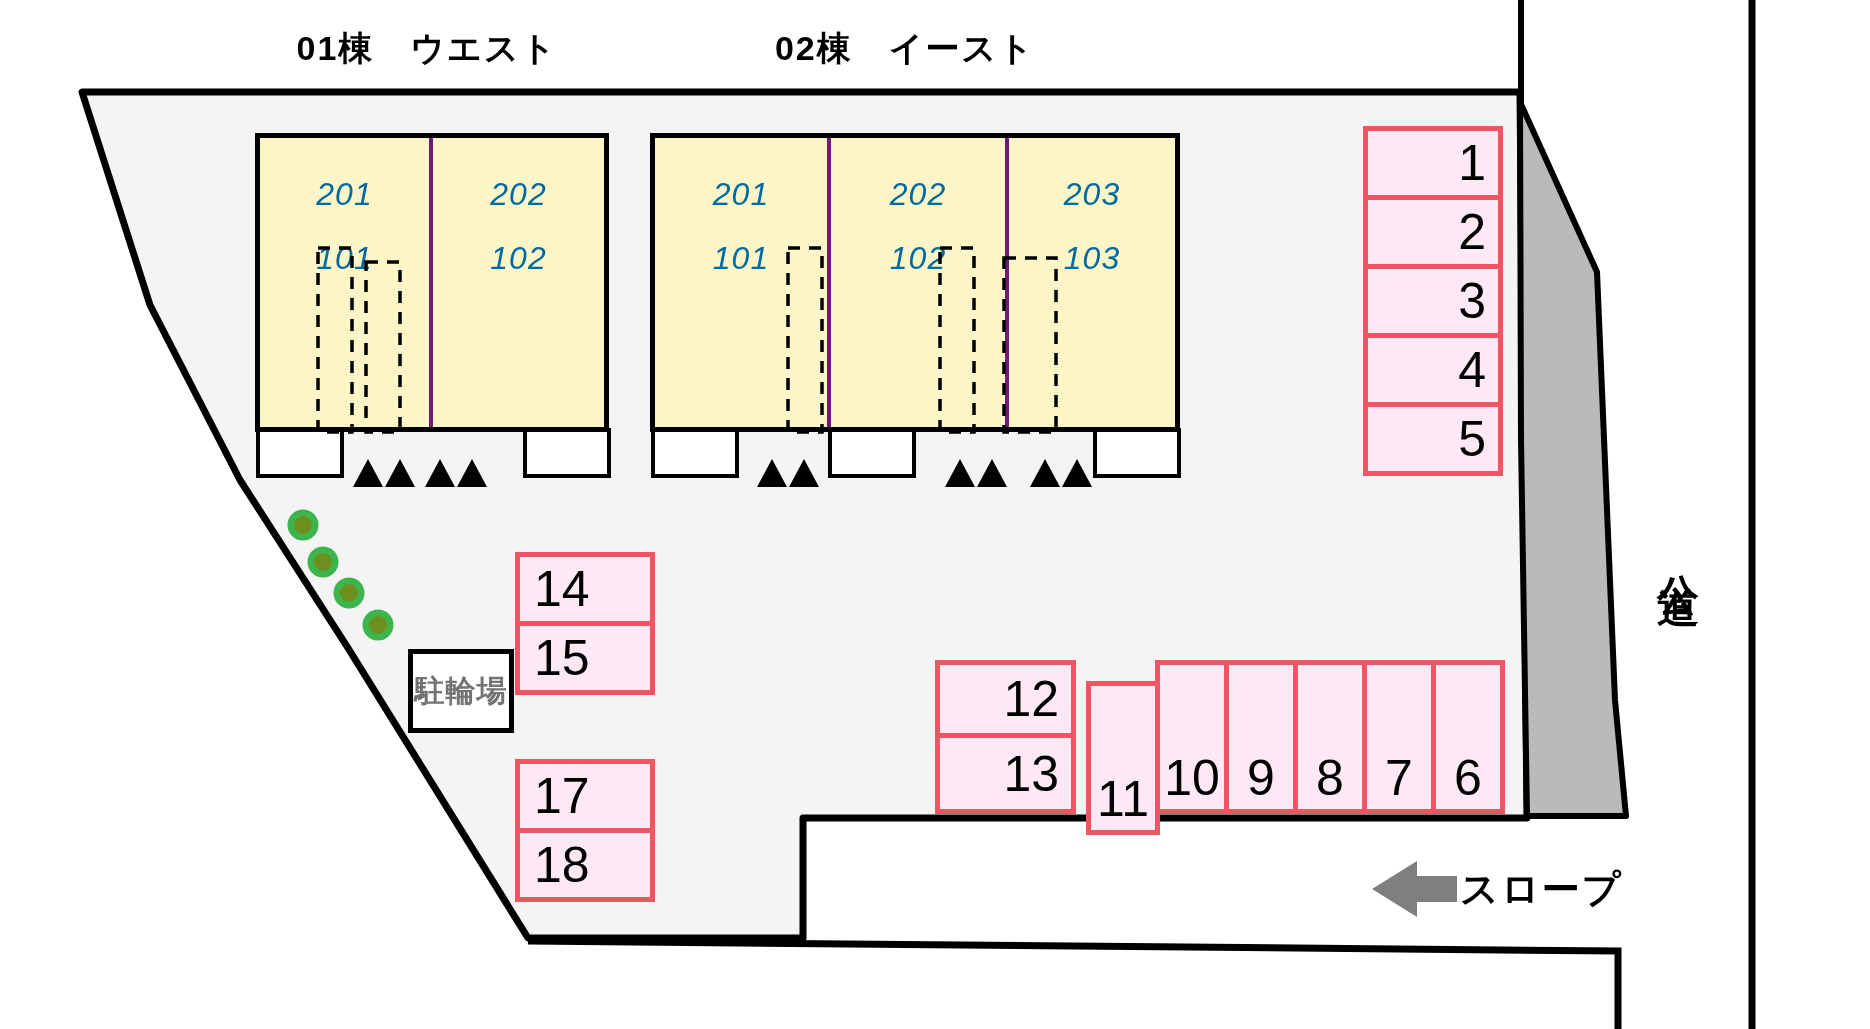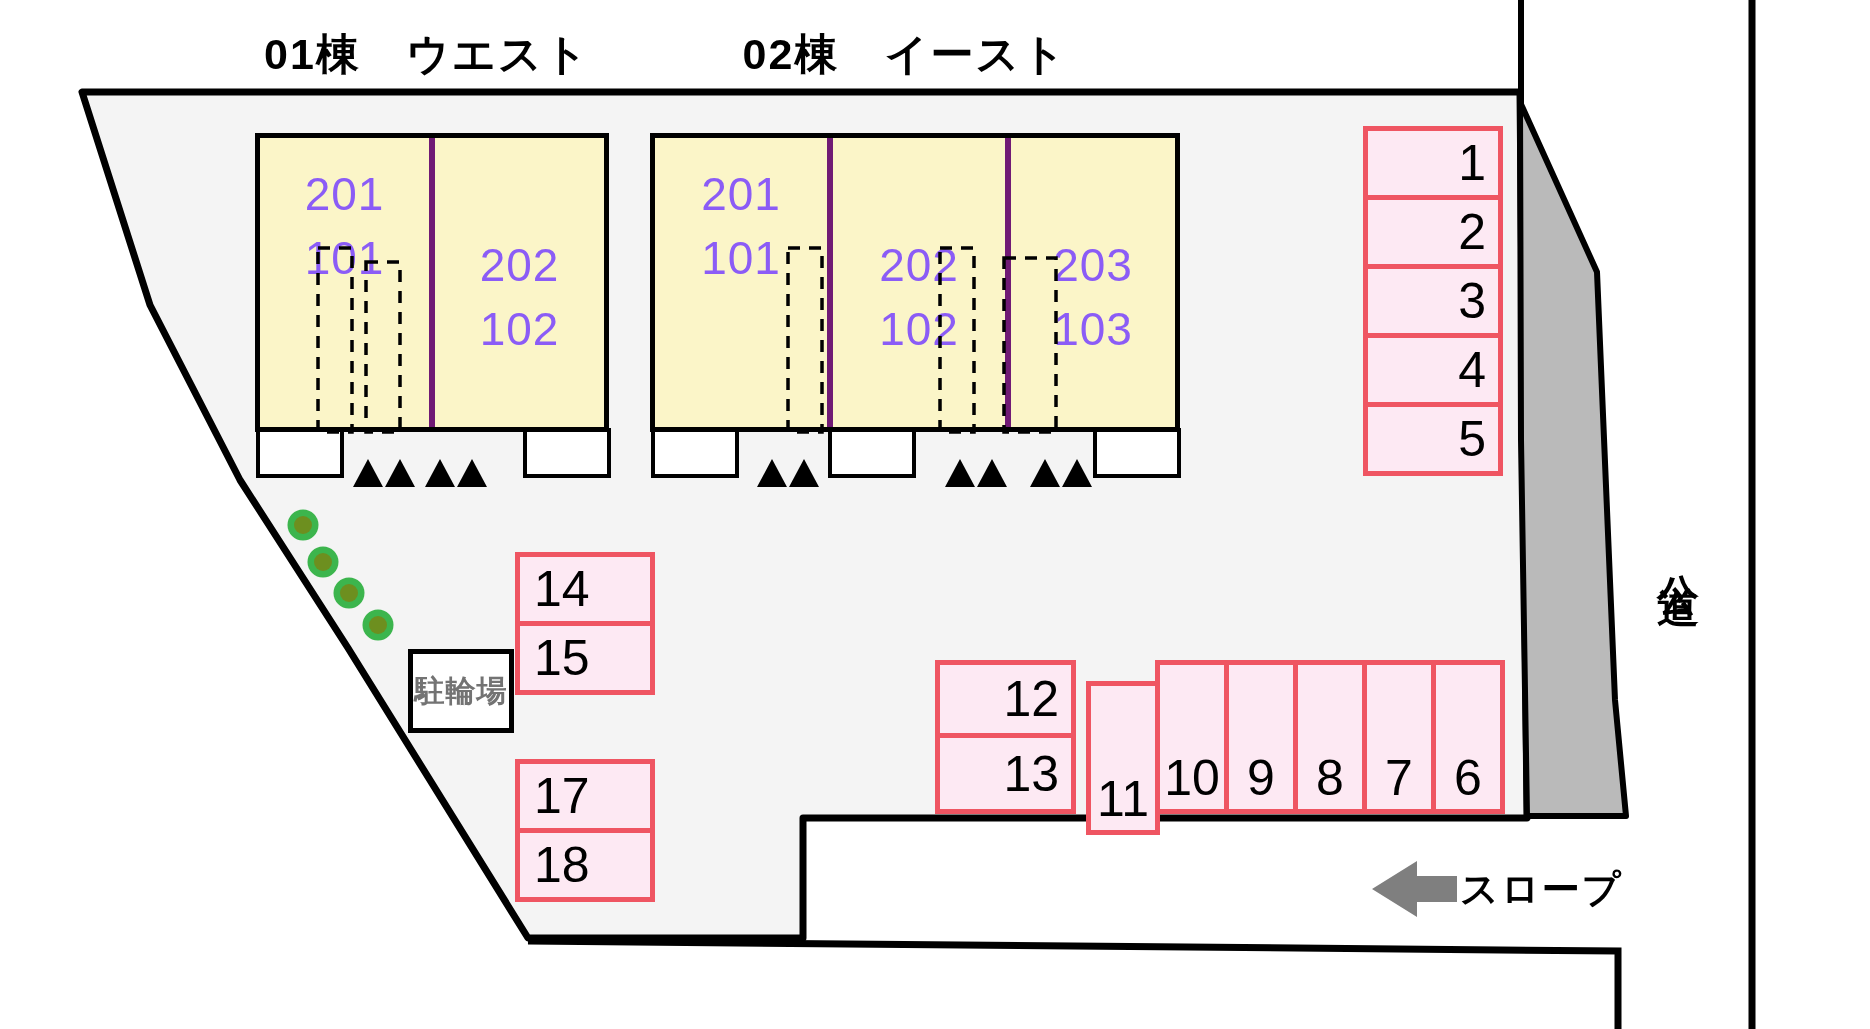--- a/index.html
+++ b/index.html
@@ -9,36 +9,36 @@
   }
   svg.layer { position:absolute; left:0; top:0; }
   #bg  { z-index:0; }
   #fg  { z-index:2; pointer-events:none; }
 
   .building {
     position:absolute; box-sizing:border-box; z-index:1;
     background:#fbf5c8; border:5px solid #000; display:flex;
   }
   .unit { display:flex; flex-direction:column; align-items:center; padding-top:28px; box-sizing:border-box; }
-  .unit + .unit { border-left:6px solid #701a75;justify-content:center; }
-  .unit .num { font-size:46px; line-height:56px; font-weight:500; letter-spacing:1px; color:#8b5cf6; }
+  .unit + .unit { border-left:4px solid #701a75; }
+  .unit .num { font-size:32px; line-height:56px; font-weight:500; letter-spacing:1px; color:#0369a1;font-style:italic; }
   .unit .num + .num { margin-top:8px; }
 
   .stall {
     position:absolute; box-sizing:border-box; z-index:3;
     background:#fde9f3; border:5px solid #ef5562;
     display:flex; align-items:center; font-size:50px; font-weight:500; color:#000;
   }
   .stall.r { justify-content:flex-end; padding-right:12px; }
   .stall.l { justify-content:flex-start; padding-left:14px; }
   .stall.b { align-items:flex-end; justify-content:center; padding-bottom:2px; }
 
   .title {
     position:absolute; z-index:3; text-align:center;
-    font-size:43px; font-weight:700; color:#000; letter-spacing:2px; white-space:nowrap;
+    font-size:34px; font-weight:700; color:#000; letter-spacing:2px; white-space:nowrap;
   }
   #bike-box {
     position:absolute; left:408px; top:649px; width:106px; height:84px; z-index:3;
     box-sizing:border-box; border:5px solid #000; background:#fff;
     display:flex; align-items:center; justify-content:center;
     font-size:30px; font-weight:700; color:#737373; letter-spacing:1px;
   }
   #public-road {
     position:absolute; left:1650px; top:488px; width:56px; height:130px; z-index:3;
     writing-mode:vertical-rl; text-orientation:upright;

